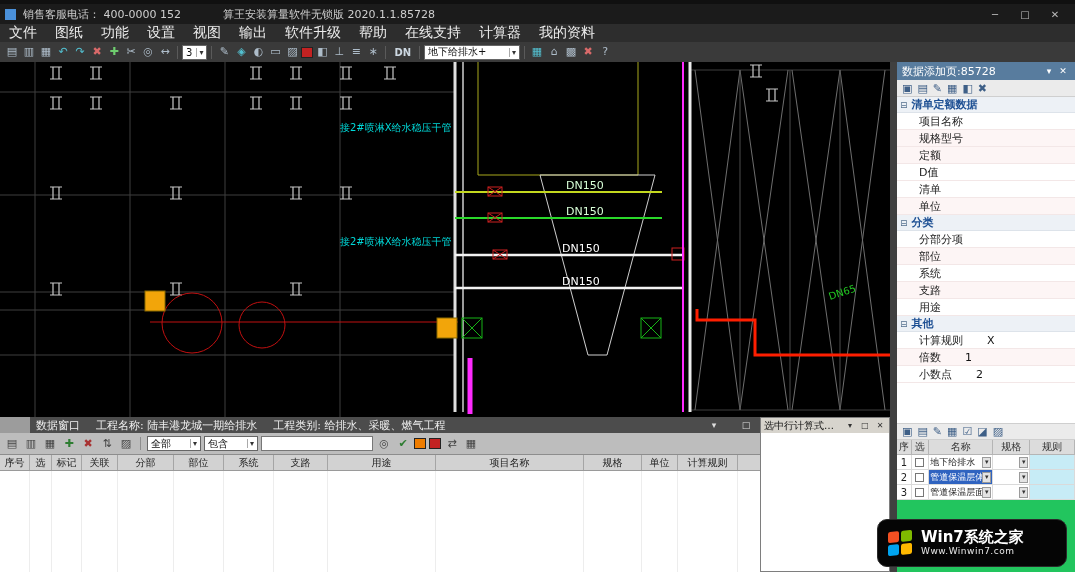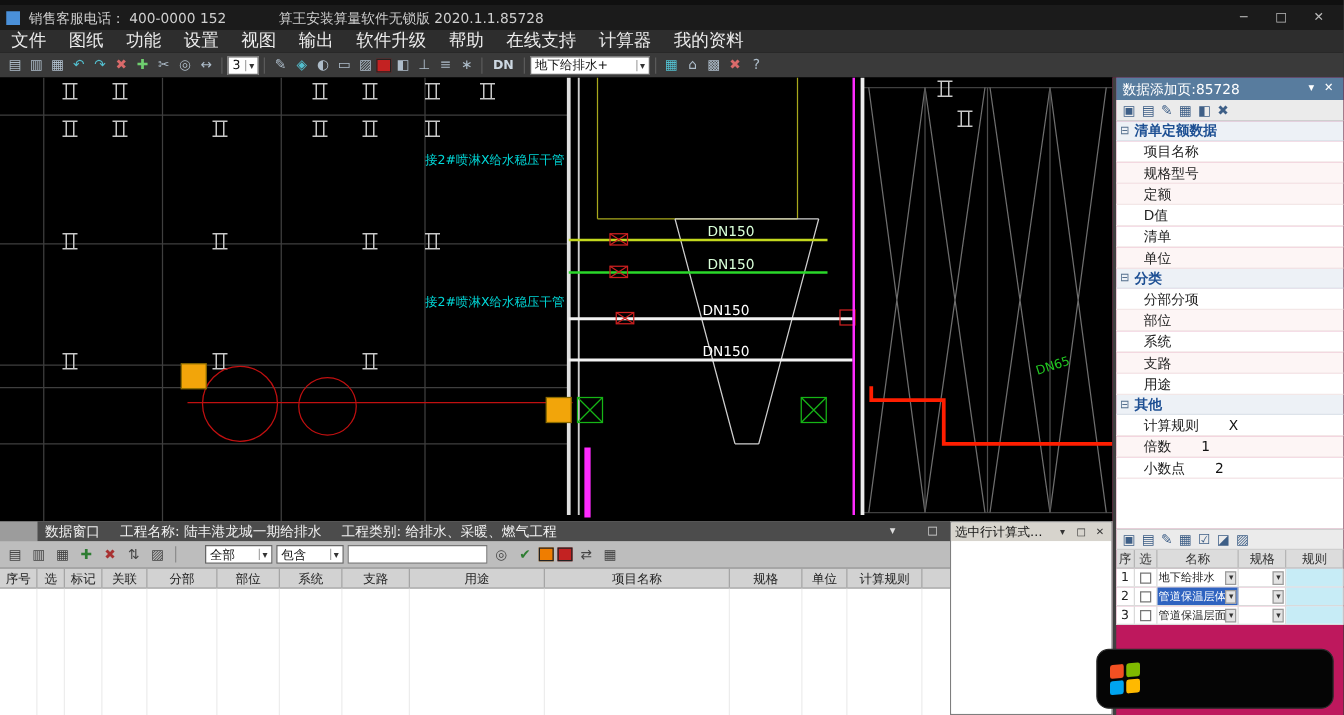--- a/index.html
+++ b/index.html
@@ -23,22 +23,22 @@
   .ticon.grn{color:#6fce6f;} .ticon.red{color:#d96a6a;} .ticon.teal{color:#53bfcf;}
   .tsep{width:1px;height:13px;background:#5a5a5a;margin:0 3px;flex:none;}
   .combo{display:inline-flex;align-items:center;background:#fff;border:1px solid #666;height:15px;
          font-size:10px;color:#111;padding:0 3px;cursor:pointer;white-space:nowrap;}
   .combo .dd{font-size:8px;color:#333;margin-left:4px;border-left:1px solid #aaa;padding-left:2px;}
   .sw{width:12px;height:11px;border:1px solid #222;flex:none;cursor:pointer;}
   .sw.red{background:#c32222;} .sw.orange{background:#ef7d00;}
   .dnlabel{color:#cdd8e2;font-size:10px;font-weight:bold;padding:0 4px;cursor:pointer;}
   .canvas{position:absolute;left:0;top:62px;background:#000;cursor:crosshair;}
 
-  .rightpanel{position:absolute;left:890px;top:62px;width:185px;height:510px;background:#be185d;
-              border-left:3px solid #404040;font-size:11px;color:#222;}
+  .rightpanel{position:absolute;left:890px;top:62px;width:185px;height:510px;background:#22c55e;
+              border-left:7px solid #404040;font-size:11px;color:#222;}
   .rp-header{height:18px;background:#587c9e;color:#fff;display:flex;align-items:center;padding:0 5px;font-size:11px;}
   .rp-header .sp{flex:1;}
   .rp-hbtn{width:14px;text-align:center;font-size:9px;cursor:pointer;}
   .rp-tools{height:17px;background:#ebebeb;border-bottom:1px solid #cfcfcf;display:flex;align-items:center;
             gap:5px;padding:0 5px;color:#3e5f87;font-size:11px;}
   .rp-ticon{cursor:pointer;}
   .rp-sect{height:16px;background:#edf1f6;color:#1d4f93;font-weight:bold;display:flex;align-items:center;
            gap:4px;padding:0 3px;border-bottom:1px solid #dde3ea;font-size:11px;}
   .rp-sect .cicon{font-size:9px;color:#55708e;font-weight:normal;}
   .rp-row{height:17px;display:flex;align-items:center;padding-left:22px;border-bottom:1px solid #f3e7e7;
@@ -418,21 +418,21 @@
     </div>
     <div class="bp-tools">
       <span class="ticon2">▤</span>
       <span class="ticon2">▥</span>
       <span class="ticon2">▦</span>
       <span class="ticon2 grn">✚</span>
       <span class="ticon2 red">✖</span>
       <span class="ticon2">⇅</span>
       <span class="ticon2">▨</span>
       <span class="tsep" style="background:#8d8d8d;"></span>
-      <span class="combo" style="width:54px;margin-left:17px;">
+      <span class="combo" style="width:54px;">
         <span style="flex:1;">全部</span>
         <span class="dd">▾</span>
       </span>
       <span class="combo" style="width:54px;">
         <span style="flex:1;">包含</span>
         <span class="dd">▾</span>
       </span>
       <input class="bp-input" value="" style="">
       <span class="ticon2">◎</span>
       <span class="ticon2 grn">✔</span>
@@ -483,15 +483,19 @@
     <div class="cp-body"></div>
   </div>
 
   <div class="badge">
     <span class="flag">
       <i class="f1"></i>
         <i class="f2"></i>
         <i class="f3"></i>
         <i class="f4"></i>
     </span>
+    <span class="bt">
+      <span class="l1">Win7系统之家</span>
+      <span class="l2">Www.Winwin7.com</span>
+    </span>
   </div>
 
 </div>
 
 </body></html>

